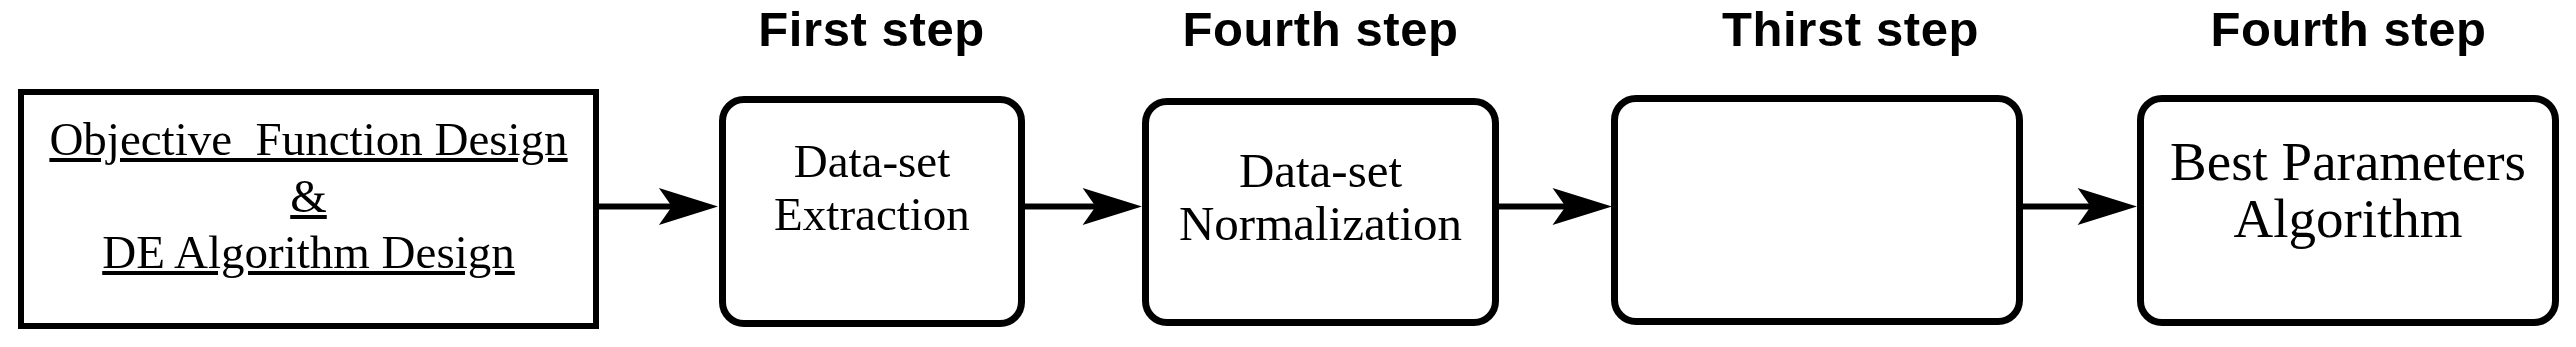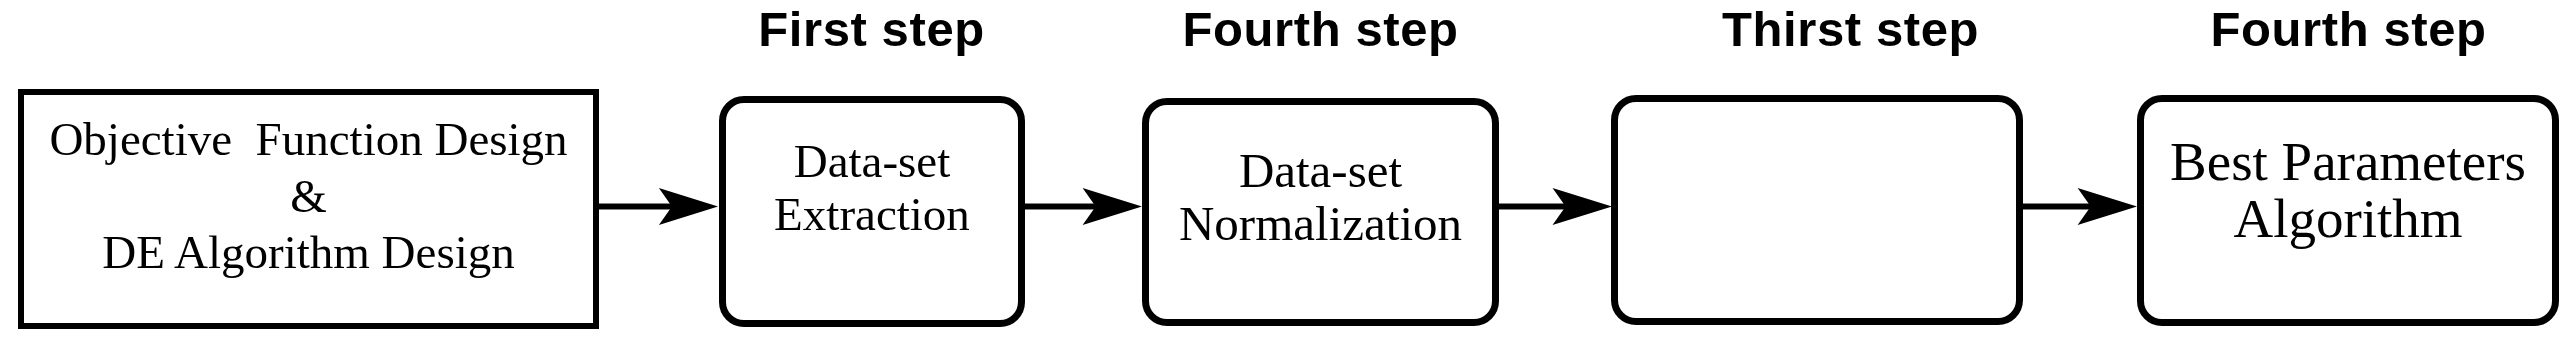--- a/index.html
+++ b/index.html
@@ -23,21 +23,21 @@
     background: #fff;
     display: flex;
     flex-direction: column;
     align-items: center;
     justify-content: center;
     text-align: center;
     font-family: "Liberation Serif", "DejaVu Serif", serif;
   }
   .flowbox.rounded { border-radius: 25px; border-width: 7.1px; }
 
-  #box-design        { left: 18px;  top: 89px; width: 581px; height: 240px; font-size: 47px; line-height: 1.21; padding-bottom: 26px; }
+  #box-design        { left: 18px;  top: 89px; width: 581px; height: 240px; font-size: 47px; line-height: 1.21; padding-bottom: 26px; text-decoration: underline; }
   #box-generation    { left: 719px; top: 96px; width: 306px; height: 231px; font-size: 47px; line-height: 1.13; padding-bottom: 47px; }
   #box-normalization { left: 1142px; top: 98px; width: 357px; height: 228px; font-size: 49px; line-height: 1.08; padding-bottom: 28.4px; }
   #box-ann           { left: 1611px; top: 95px; width: 412px; height: 230px; font-size: 56px; line-height: 1.52; padding-bottom: 26px; }
   #box-best          { left: 2137px; top: 95px; width: 422px; height: 231px; font-size: 55px; line-height: 1.02; padding-bottom: 40px; }
 
   .box-line { white-space: pre-wrap; }
 
   
   .step-label {
     position: absolute;

